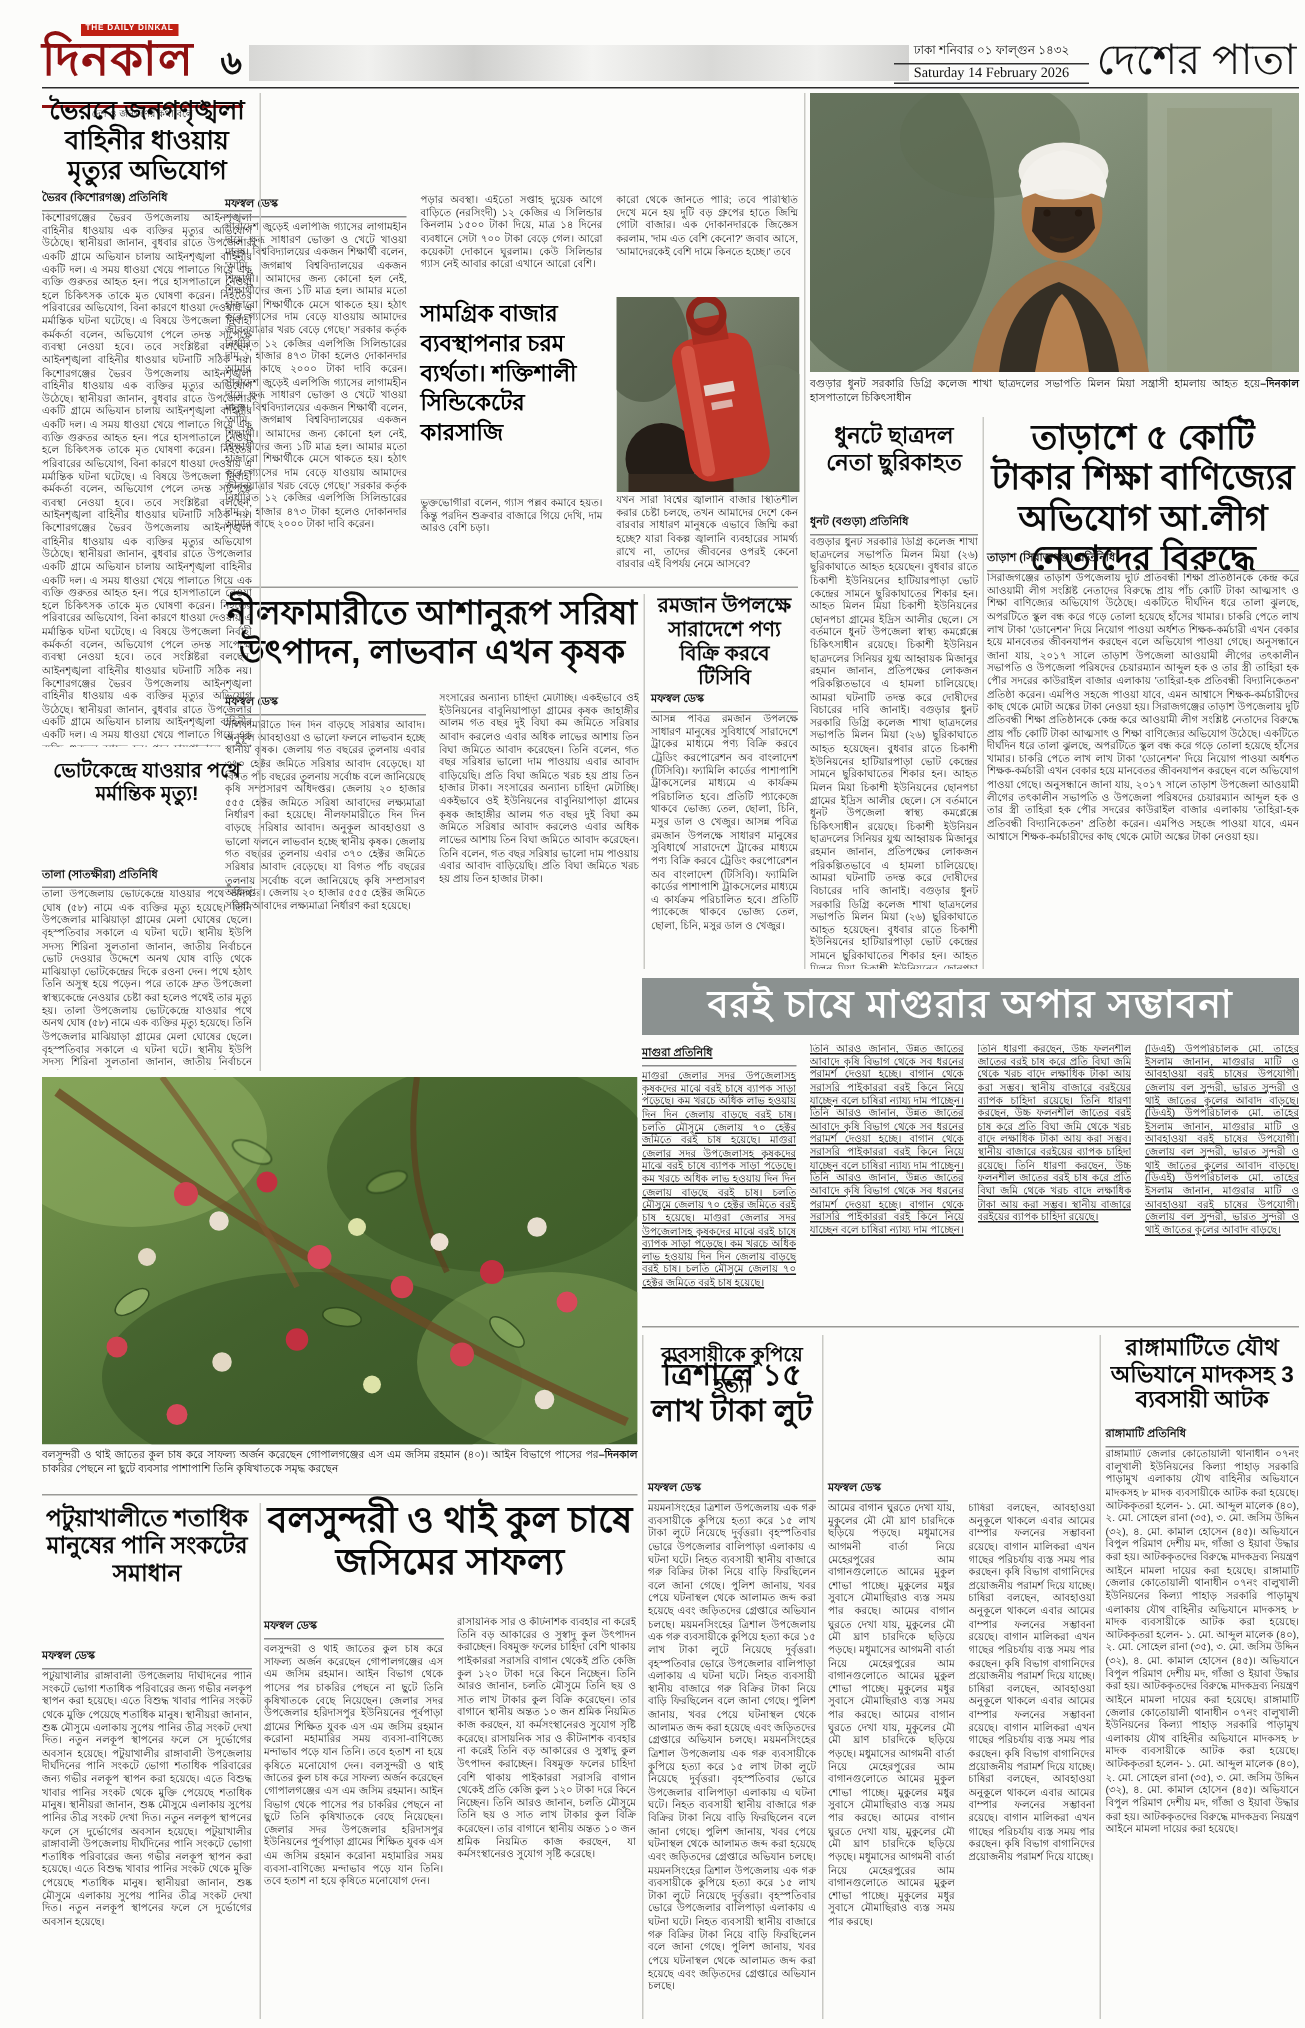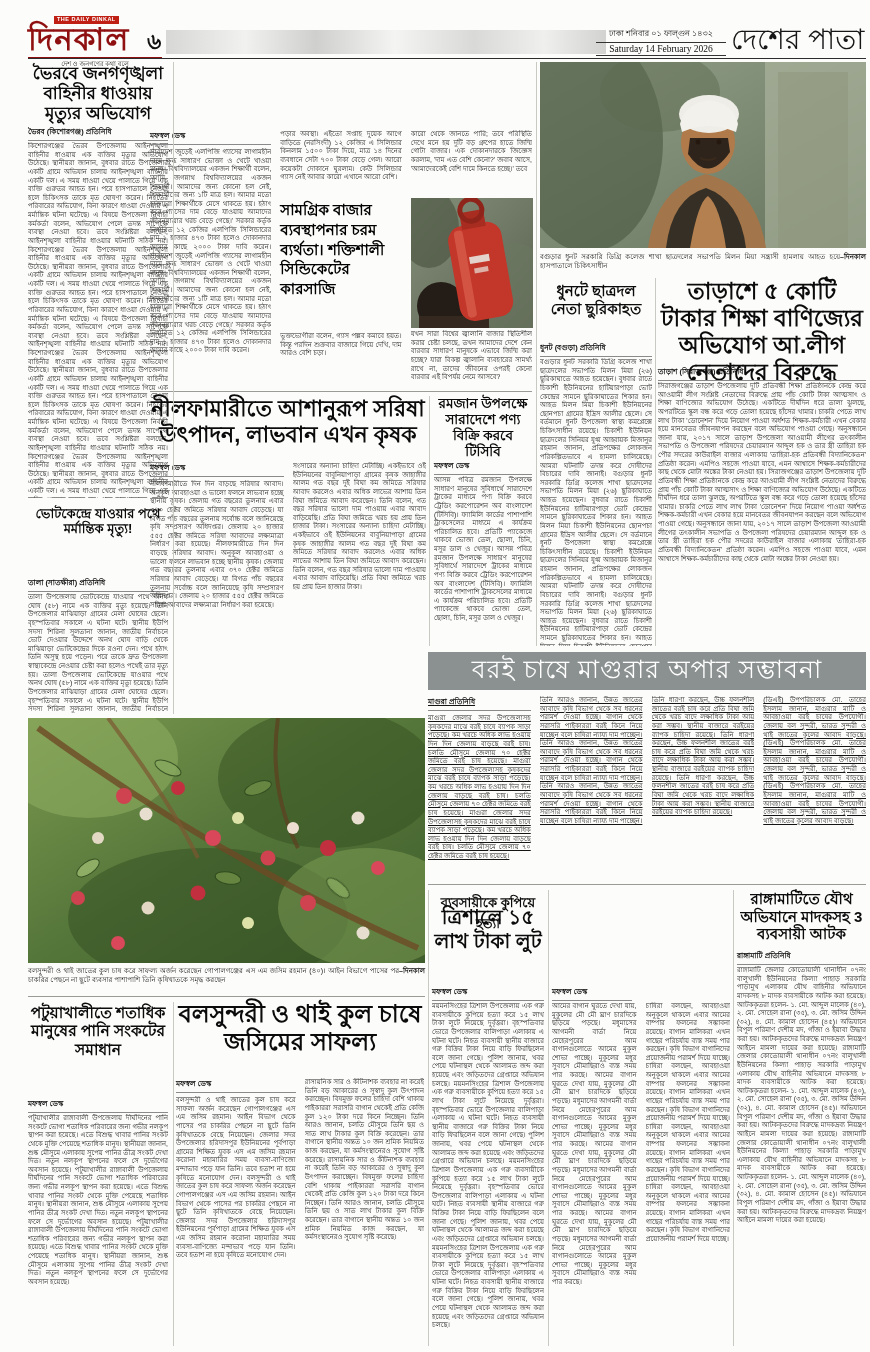--- a/index.html
+++ b/index.html
@@ -15,32 +15,32 @@
   .hrule{position:absolute;height:1px;background:#6f6f6f;}
   .caption{font-size:7px;line-height:1.3;text-align:justify;color:#111;}
   .caption .credit{float:right;font-weight:bold;}
   .cols{display:flex;gap:9px;}
   .col{flex:1;min-width:0;}
   
   .logo-wrap{line-height:1;}
   .logo-topbar{display:inline-block;background:#c02013;color:#fff;font-size:5.5px;font-weight:bold;
                padding:1px 3px;letter-spacing:.5px;margin-left:26px;}
   .logo-main{font-size:31px;font-weight:bold;color:#8f1010;letter-spacing:1px;
-             border-bottom:2px solid #8f1010;padding-bottom:2px;}
+             border-bottom:2px solid #8f1010;padding-bottom:15px;}
   .logo-tag{font-size:6.5px;color:#222;margin-top:2px;text-align:center;}
   .page-num{font-size:22px;font-weight:bold;color:#111;}
   .ad-strip{background:linear-gradient(90deg,#d7d7d5,#f1f1ef 18%,#cfcfcd 34%,#f4f4f2 52%,#d9d9d7 70%,#efefed 86%,#d2d2d0);}
   .date-block{text-align:center;}
   .date-bn{font-size:8px;color:#111;border-bottom:1px solid #333;padding-bottom:1.5px;}
   .date-en{font-family:"Liberation Serif",serif;font-size:9.5px;color:#111;
            border-bottom:1px solid #333;padding:1px 0 1.5px;}
   .section-label{font-size:28px;color:#161616;white-space:nowrap;}
   .pullquote{font-size:15px;line-height:1.32;font-weight:bold;color:#000;text-align:left;}
   .band{display:flex;align-items:center;justify-content:center;background:#8b9190;color:#fff;
-        font-weight:normal;font-size:25px;letter-spacing:1px;}
+        font-weight:bold;font-size:25px;letter-spacing:1px;}
   .photo{display:block;}
 </style>
 </head>
 <body>
 
 <div class="page">
 
   <div class="abs logo-wrap" style="left:28px;top:8px;width:134px;">
     <div><span class="logo-topbar">THE DAILY DINKAL</span></div>
     <div class="logo-main">দিনকাল</div>

